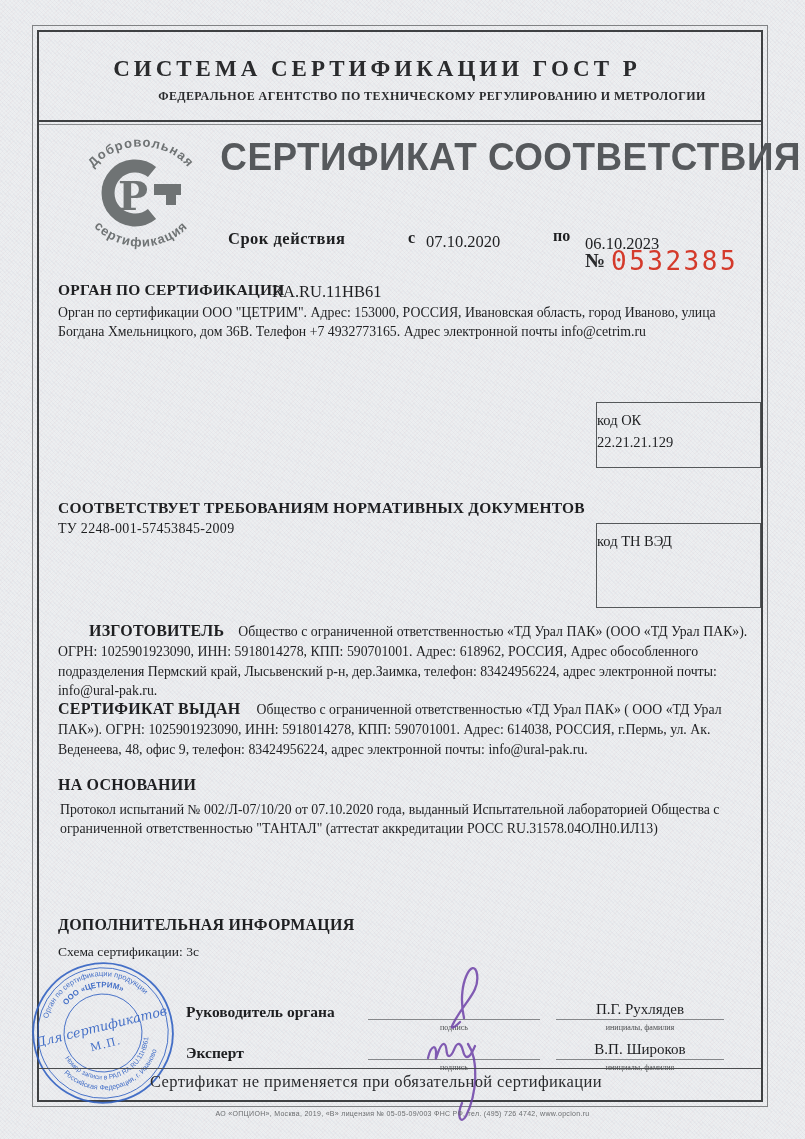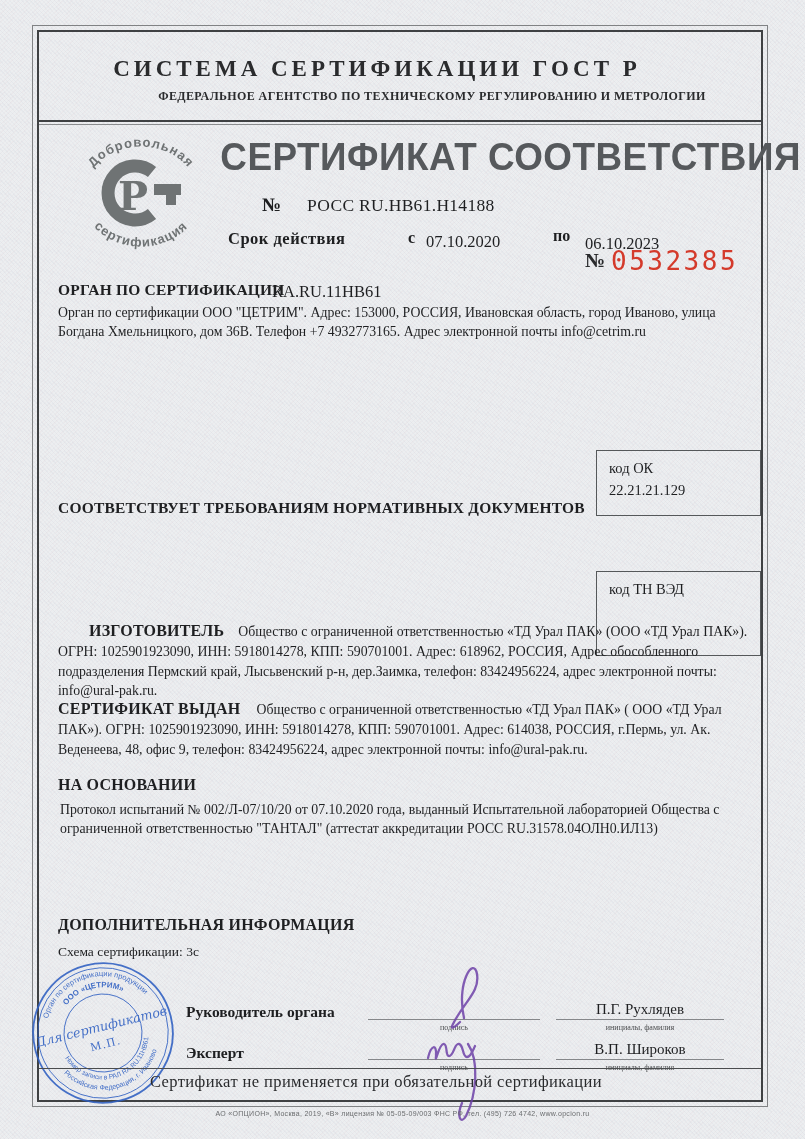--- a/index.html
+++ b/index.html
@@ -46,22 +46,22 @@
   .sec-heading { font-weight:bold; font-size:15.5px; letter-spacing:0.2px; }
   .body-text { font-size:13.8px; line-height:1.4; }
 
   .org-head { position:absolute; left:58px; top:281px; }
   .org-reg  { position:absolute; left:272px; top:282px; font-size:16.5px; }
   .org-text { position:absolute; left:58px; top:303px; width:702px; }
 
   .product-block { position:absolute; left:58px; top:388px; width:534px; }
   .product-block b { font-size:16px; margin-right:8px; }
 
-  .code-box { position:absolute; left:596px; border:1.5px solid #55585a; padding:7px 12px;
-    font-size:14.5px; line-height:1.5; background:transparent;margin-top:48px; }
+  .code-box { position:absolute; left:596px; border:1.5px solid #55585a; padding:7px 0;
+    font-size:14.5px; line-height:1.5; background:transparent; }
   .ok-box    { top:402px; width:165px; height:66px; }
   .tnved-box { top:523px; width:165px; height:85px; }
 
   .conf-head { position:absolute; left:58px; top:499px; }
   .conf-text { position:absolute; left:58px; top:521px; width:520px; font-size:14px; letter-spacing:0.3px; }
 
   .manu-block   { position:absolute; left:58px; top:620px; width:706px; }
   .manu-block b { font-size:16px; margin-right:14px;margin-left:31px; }
   .issued-block   { position:absolute; left:58px; top:698px; width:706px; }
   .issued-block b { font-size:16px; margin-right:16px; }
@@ -114,43 +114,41 @@
     <g>
       <path d="M 82,44 A 27,27 0 1 0 82,86" fill="none" stroke="#6f7374" stroke-width="13"></path>
       <text x="48" y="82" font-family="DejaVu Serif, serif" font-size="40" font-weight="bold" fill="#6f7374">Р</text>
       <rect x="84" y="56" width="27" height="11" fill="#6f7374"></rect>
       <rect x="96" y="56" width="10" height="21" fill="#6f7374"></rect>
     </g>
   </svg>
 
   <div class="doc-title">СЕРТИФИКАТ СООТВЕТСТВИЯ</div>
 
-  <div class="reg-row">
-    <span class="reg-no-sign">№</span><span class="reg-value">РОСС RU.НВ61.Н14188</span>
-  </div>
 
   <div class="validity-label">Срок действия</div>
   <div class="validity-c">с</div>
   <div class="validity-from">07.10.2020</div>
   <div class="validity-po">по</div>
   <div class="validity-to">06.10.2023</div>
 
   <div class="blank-no-sign">№</div>
   <div class="blank-number">0532385</div>
 
   <div class="org-head sec-heading">ОРГАН ПО СЕРТИФИКАЦИИ</div>
   <div class="org-reg">RA.RU.11НВ61</div>
   <p class="org-text body-text">Орган по сертификации ООО "ЦЕТРИМ". Адрес: 153000, РОССИЯ, Ивановская область, город Иваново, улица Богдана Хмельницкого, дом 36В. Телефон +7 4932773165. Адрес электронной почты info@cetrim.ru</p>
 
   <div class="code-box ok-box">
     <div>код ОК</div>
     <div>22.21.21.129</div>
   </div>
 
   <div class="conf-head sec-heading">СООТВЕТСТВУЕТ ТРЕБОВАНИЯМ НОРМАТИВНЫХ ДОКУМЕНТОВ</div>
+  <div class="conf-text">ТУ 2248-001-57453845-2009</div>
   <div class="code-box tnved-box">
     <div>код ТН ВЭД</div>
   </div>
 
   <p class="manu-block body-text">
     <b class="sec-heading">ИЗГОТОВИТЕЛЬ</b><span>Общество с ограниченной ответственностью «ТД Урал ПАК» (ООО «ТД Урал ПАК»). ОГРН: 1025901923090, ИНН: 5918014278, КПП: 590701001. Адрес: 618962, РОССИЯ, Адрес обособленного подразделения Пермский край, Лысьвенский р-н, дер.Заимка, телефон: 83424956224, адрес электронной почты: info@ural-pak.ru.</span>
   </p>
 
   <p class="issued-block body-text">
     <b class="sec-heading">СЕРТИФИКАТ ВЫДАН</b><span>Общество с ограниченной ответственностью «ТД Урал ПАК» ( ООО «ТД Урал ПАК»). ОГРН: 1025901923090, ИНН: 5918014278, КПП: 590701001. Адрес: 614038, РОССИЯ, г.Пермь, ул. Ак. Веденеева, 48, офис 9, телефон: 83424956224, адрес электронной почты: info@ural-pak.ru.</span>

